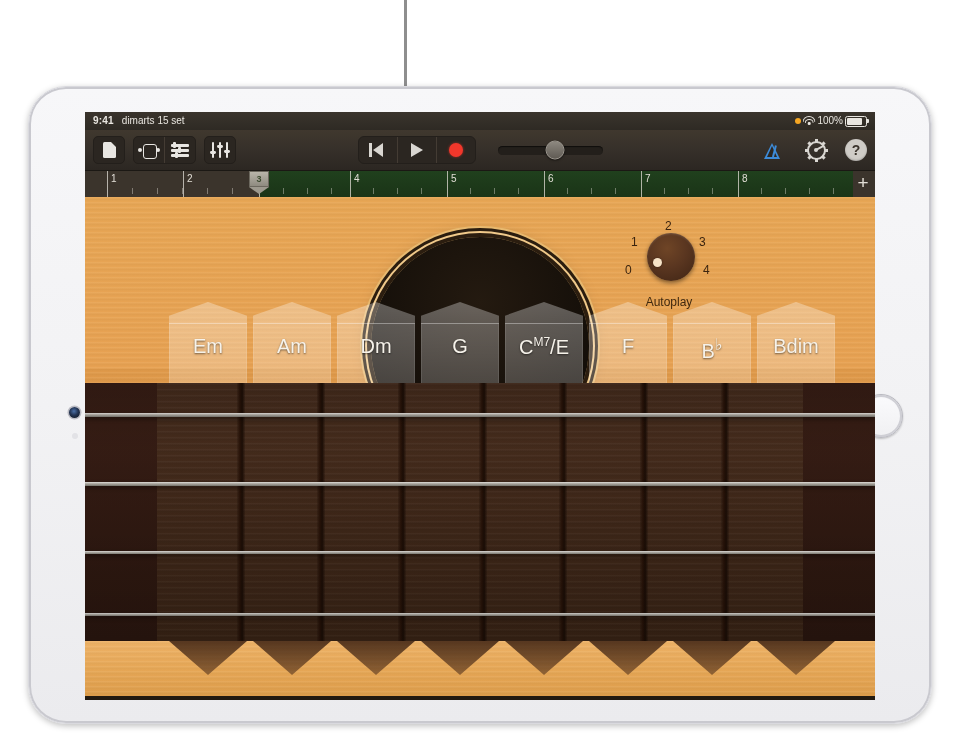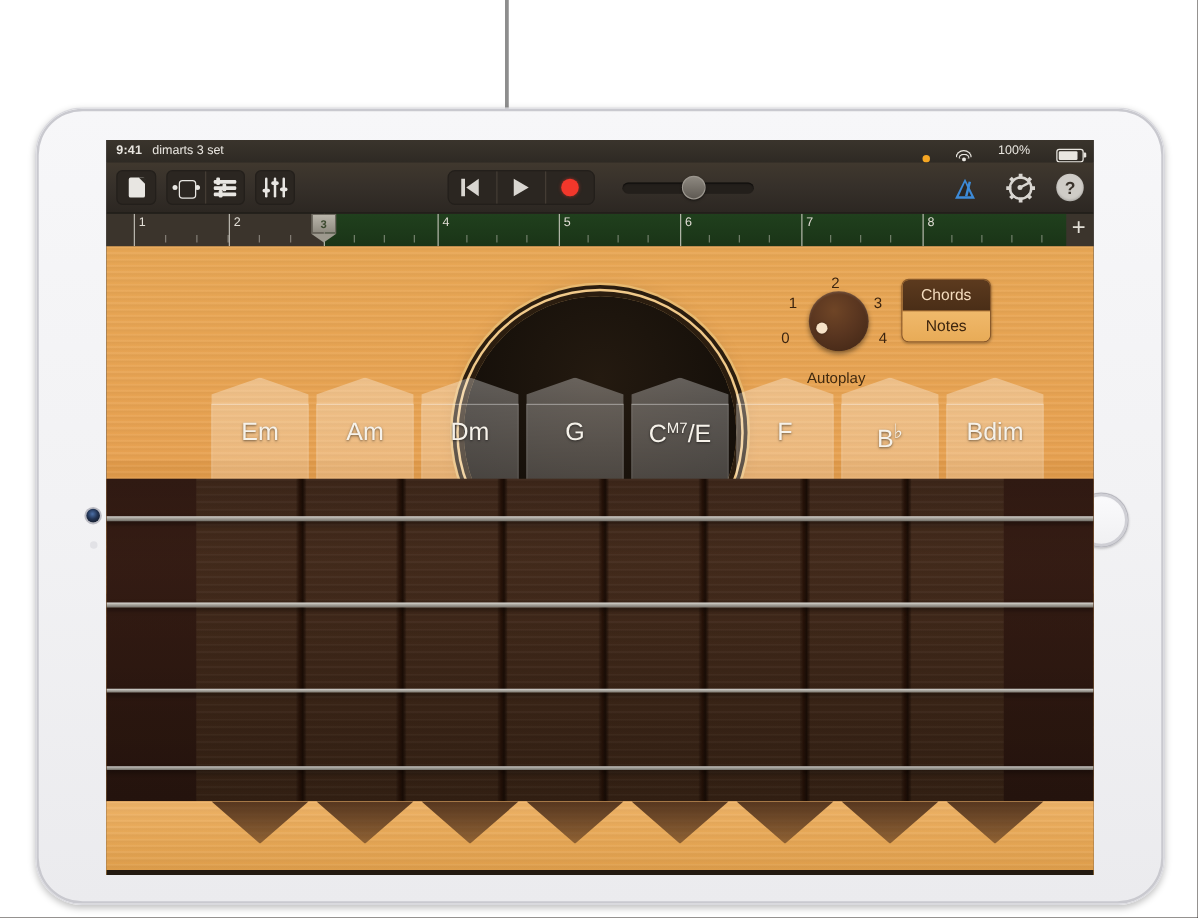--- a/index.html
+++ b/index.html
@@ -53,21 +53,21 @@
 
   
   .statusbar{
     position:relative;height:18px;
     background:linear-gradient(180deg,#3a342c 0%,#2e2a24 100%);
     color:#e9e6e0;font-size:10px;line-height:18px;
     display:flex;align-items:center;padding:0 8px;
   }
   .sb-time{font-weight:bold;letter-spacing:.2px;}
   .sb-date{margin-left:8px;}
-  .sb-right{margin-left:auto;display:flex;align-items:flex-end;gap:21px;}
+  .sb-right{margin-left:auto;display:flex;align-items:center;gap:2px;}
   .orange-dot{width:6px;height:6px;border-radius:50%;background:#f5a623;display:inline-block;}
   .wifi{display:inline-block;width:12px;height:10px;position:relative;}
   .wifi i{position:absolute;left:50%;transform:translateX(-50%);
      border:1.6px solid #e9e6e0;border-bottom:none;border-radius:50% 50% 0 0 / 100% 100% 0 0;}
   .wifi i:nth-child(1){width:11px;height:5px;top:0;}
   .wifi i:nth-child(2){width:6.5px;height:3px;top:3px;}
   .wifi i:nth-child(3){width:2.6px;height:2.6px;top:6.4px;border-radius:50%;background:#e9e6e0;border:none;}
   .batt{width:20px;height:9px;border:1.3px solid #e9e6e0;border-radius:2.4px;position:relative;}
   .batt::after{content:"";position:absolute;right:-3px;top:2.2px;width:1.6px;height:4px;background:#e9e6e0;border-radius:0 1px 1px 0;}
   .batt i{position:absolute;left:1px;top:1px;bottom:1px;width:15px;background:#e9e6e0;border-radius:1px;}
@@ -325,21 +325,21 @@
 
   <div class="device">
     <div class="camera"></div>
     <div class="sensor"></div>
     <div class="home-btn"></div>
 
     <div class="screen">
 
       <div class="statusbar">
         <span class="sb-time">9:41</span>
-        <span class="sb-date">dimarts 3 set</span>
+        <span class="sb-date">dimarts 15 set</span>
         <span class="sb-right">
           <span class="orange-dot"></span>
           <span class="wifi">
               <i></i>
               <i></i>
               <i></i>
             </span>
           <span>100%</span>
           <span class="batt">
               <i></i>
@@ -488,24 +488,20 @@
           <span class="knob-num" style="left:8px;top:24px">1</span>
           <span class="knob-num" style="left:42px;top:8px">2</span>
           <span class="knob-num" style="left:76px;top:24px">3</span>
           <span class="knob-num" style="left:80px;top:52px">4</span>
           <div class="knob">
               <span class="dot"></span>
             </div>
           <div class="ap-label">Autoplay</div>
         </div>
 
-        <div class="cn-toggle">
-          <div class="on">Chords</div>
-          <div class="off">Notes</div>
-        </div>
 
         <div class="strips">
           <div class="strip" style="left:84px;width:78px">
             <span class="roof"></span>
               <span class="foot"></span>
             <span class="cname">Em</span>
           </div>
           <div class="strip" style="left:168px;width:78px">
             <span class="roof"></span>
               <span class="foot"></span>

